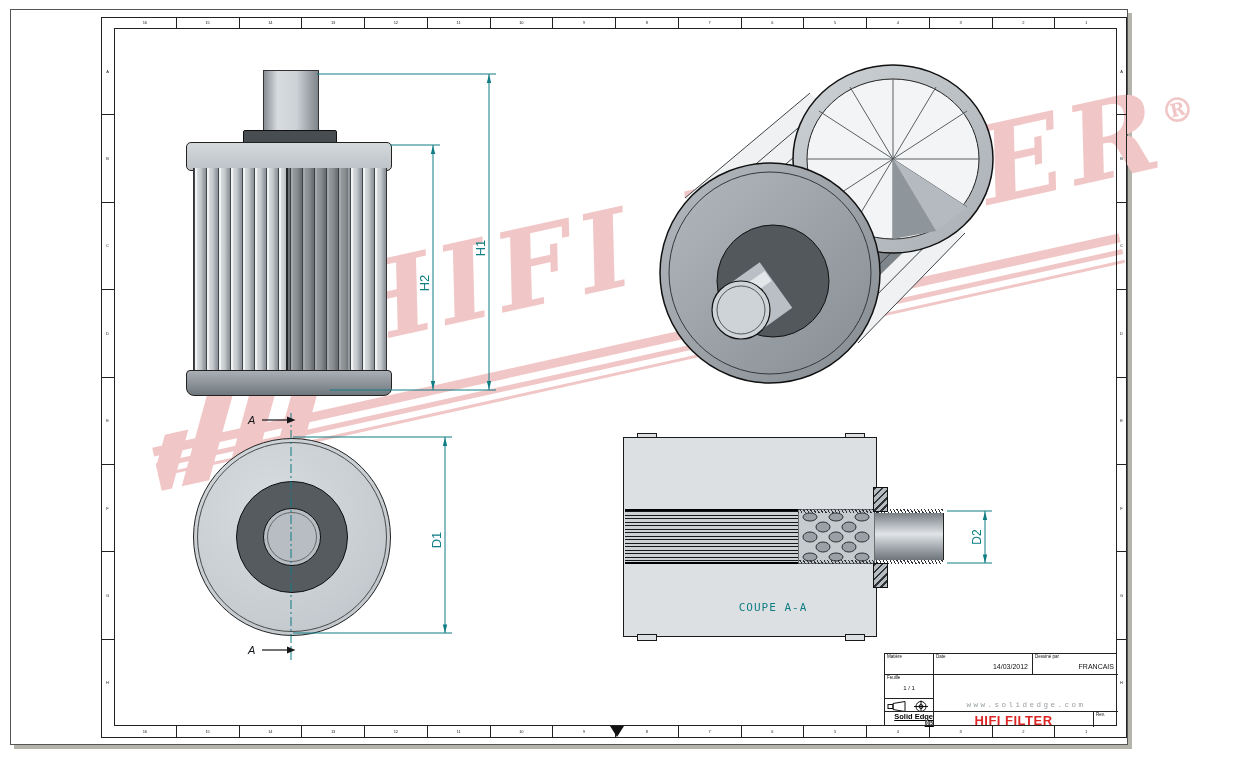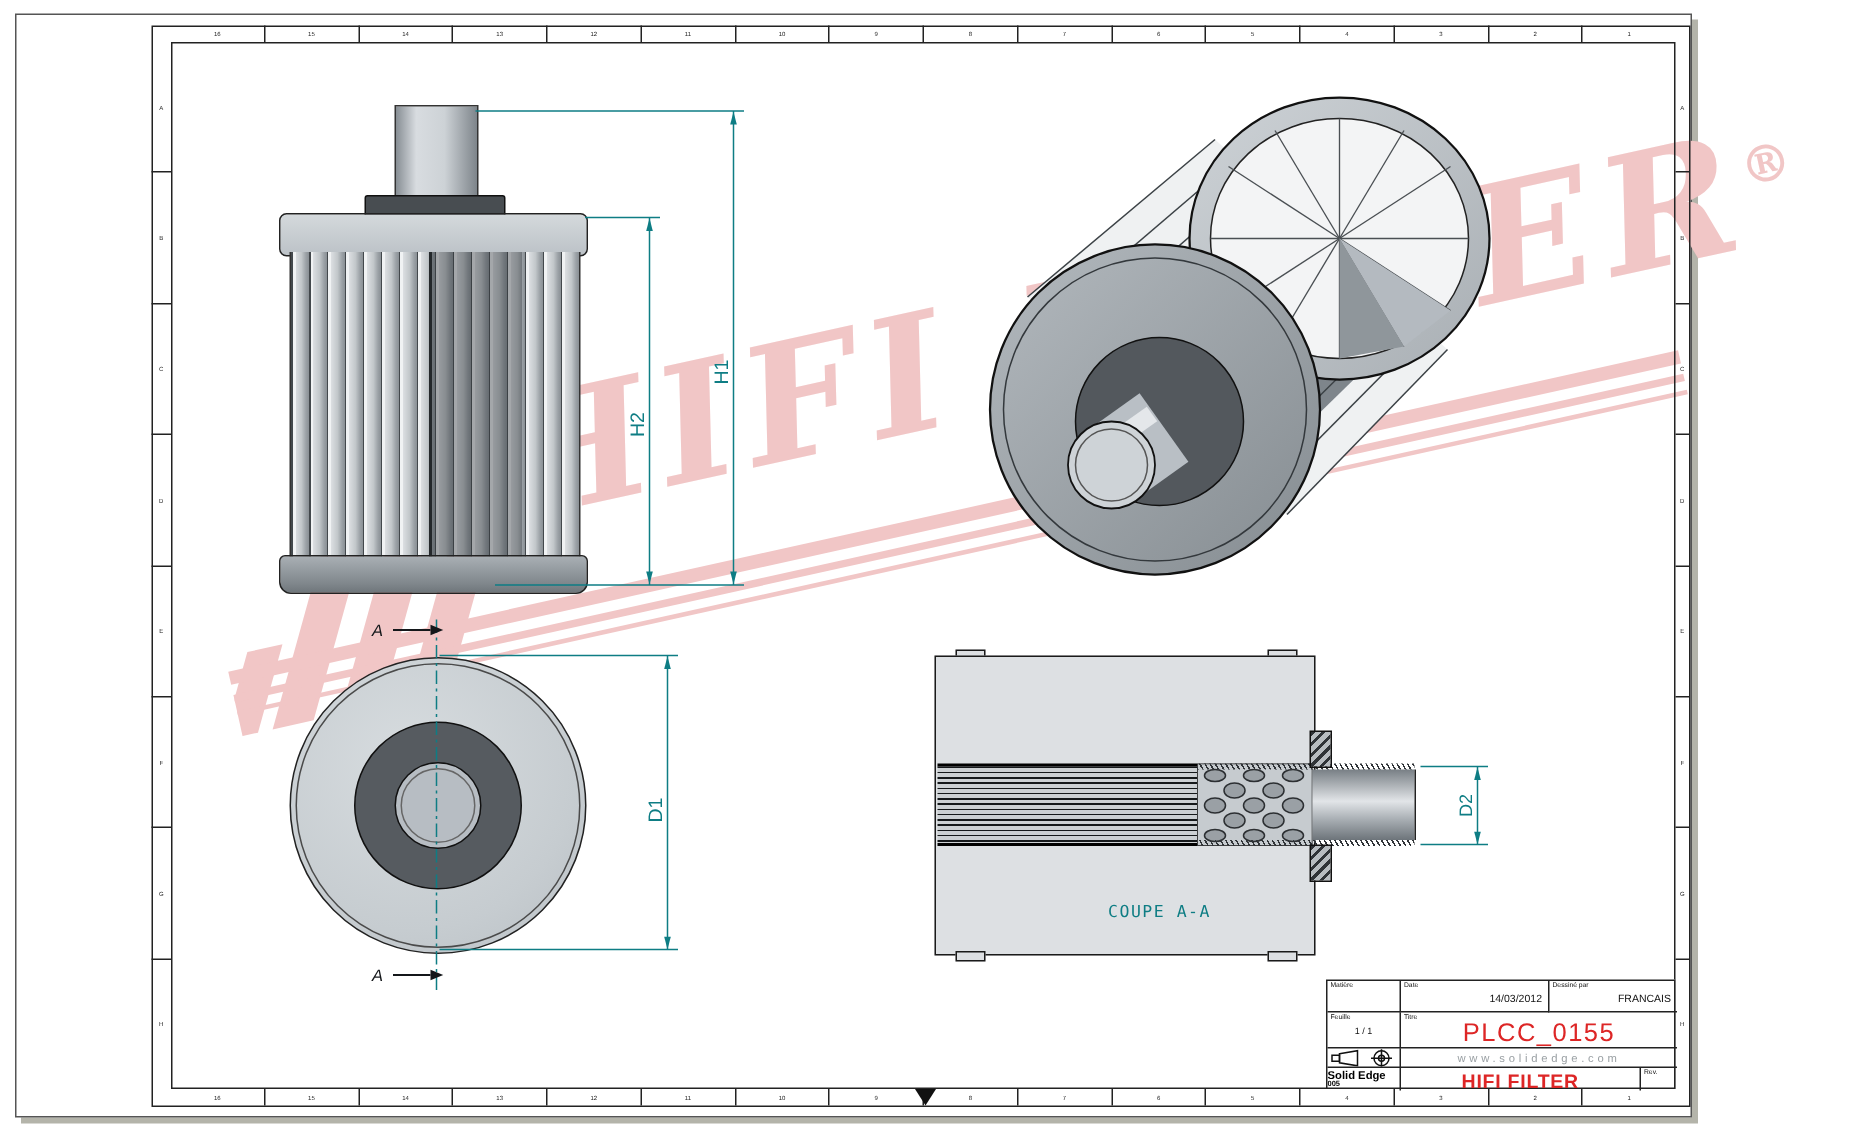--- a/index.html
+++ b/index.html
@@ -342,42 +342,38 @@
     </div>
     <div class="tb-cell" style="left:148px;top:0;width:85px;height:21px;border-right:none;">
       <div class="tb-label">Dessiné par</div>
       <div class="tb-val" style="font-size:7px;text-align:right;padding:3px 4px 0 0;">FRANCAIS</div>
     </div>
 
     <div class="tb-cell" style="left:0;top:21px;width:49px;height:24px;">
       <div class="tb-label">Feuille</div>
       <div class="tb-val" style="font-size:6px;text-align:center;padding-top:4px;">1 / 1</div>
     </div>
-    <div class="tb-cell" style="left:49px;top:21px;width:184px;height:24px;border-right:none;">
-      <div class="tb-label">Titre</div>
-      <div class="tb-red" style="font-size:17px;text-align:center;letter-spacing:1px;margin-top:-2px;">PLCC_0155</div>
-    </div>
 
     <div class="tb-cell" style="left:0;top:45px;width:49px;height:13px;">
       <svg width="49" height="13">
         <g stroke="#111" stroke-width="1" fill="none">
           <rect x="3" y="4.5" width="5" height="4"></rect>
           <path d="M8,3.5 L20,1.5 L20,11.5 L8,9.5 Z"></path>
           <circle cx="36" cy="6.5" r="5"></circle>
           <circle cx="36" cy="6.5" r="2"></circle>
           <line x1="29" y1="6.5" x2="43" y2="6.5"></line>
           <line x1="36" y1="0.5" x2="36" y2="12.5"></line>
         </g>
       </svg>
     </div>
     <div class="tb-cell" style="left:49px;top:45px;width:184px;height:13px;border-right:none;">
-      <div class="tb-web" style="padding-top:2px;">www.solidedge.com</div>
-    </div>
-
-    <div class="tb-cell" style="left:0;top:58px;width:49px;height:15px;border-bottom:none;text-align:left;">
+      <div class="tb-web" style="padding-top:2px;font-family:Liberation Mono, monospace;">www.solidedge.com</div>
+    </div>
+
+    <div class="tb-cell" style="left:0;top:58px;width:49px;height:15px;border-bottom:none;text-align:right;text-decoration:underline;">
       <div style="font-size:7.5px;font-weight:bold;line-height:1.1;padding-top:1px;">Solid Edge</div>
       <div style="font-size:5px;font-weight:bold;line-height:1;">005</div>
     </div>
     <div class="tb-cell" style="left:49px;top:58px;width:160px;height:15px;border-bottom:none;">
       <div class="tb-red" style="font-size:13px;font-weight:bold;text-align:center;letter-spacing:0.5px;padding-top:1px;">HIFI FILTER</div>
     </div>
     <div class="tb-cell" style="left:209px;top:58px;width:24px;height:15px;border-right:none;border-bottom:none;">
       <div class="tb-label">Rev.</div>
     </div>
   </div>

